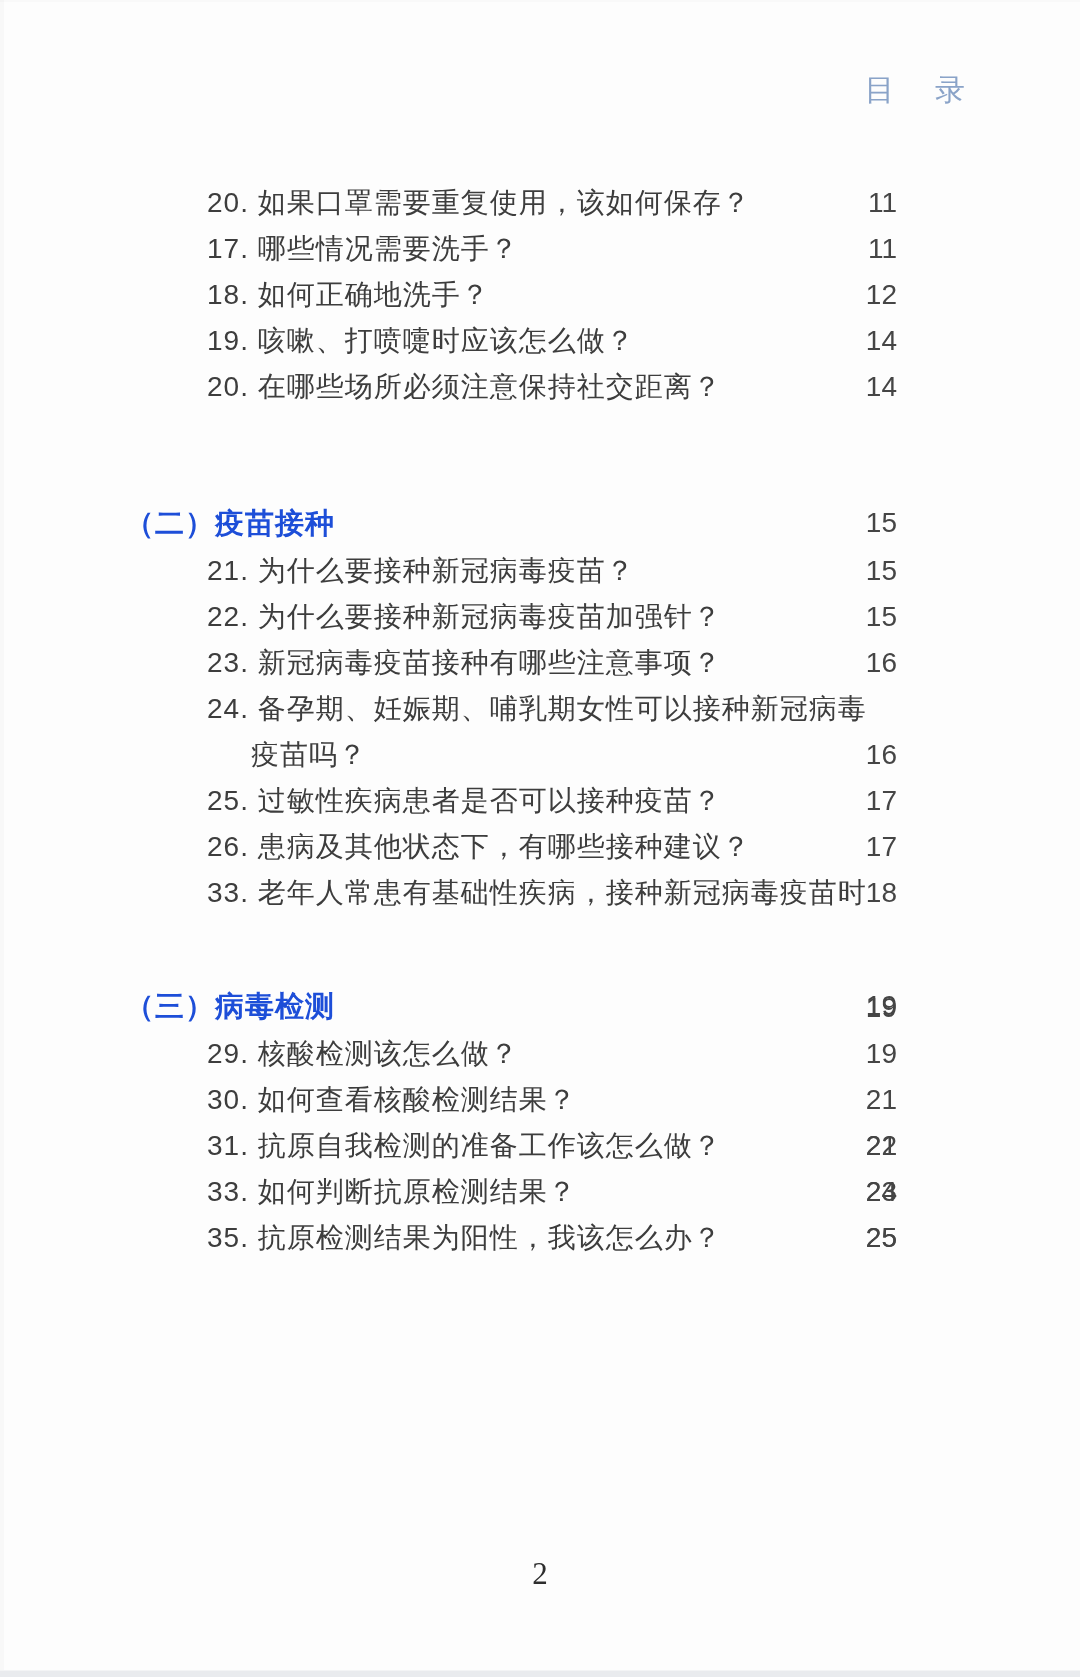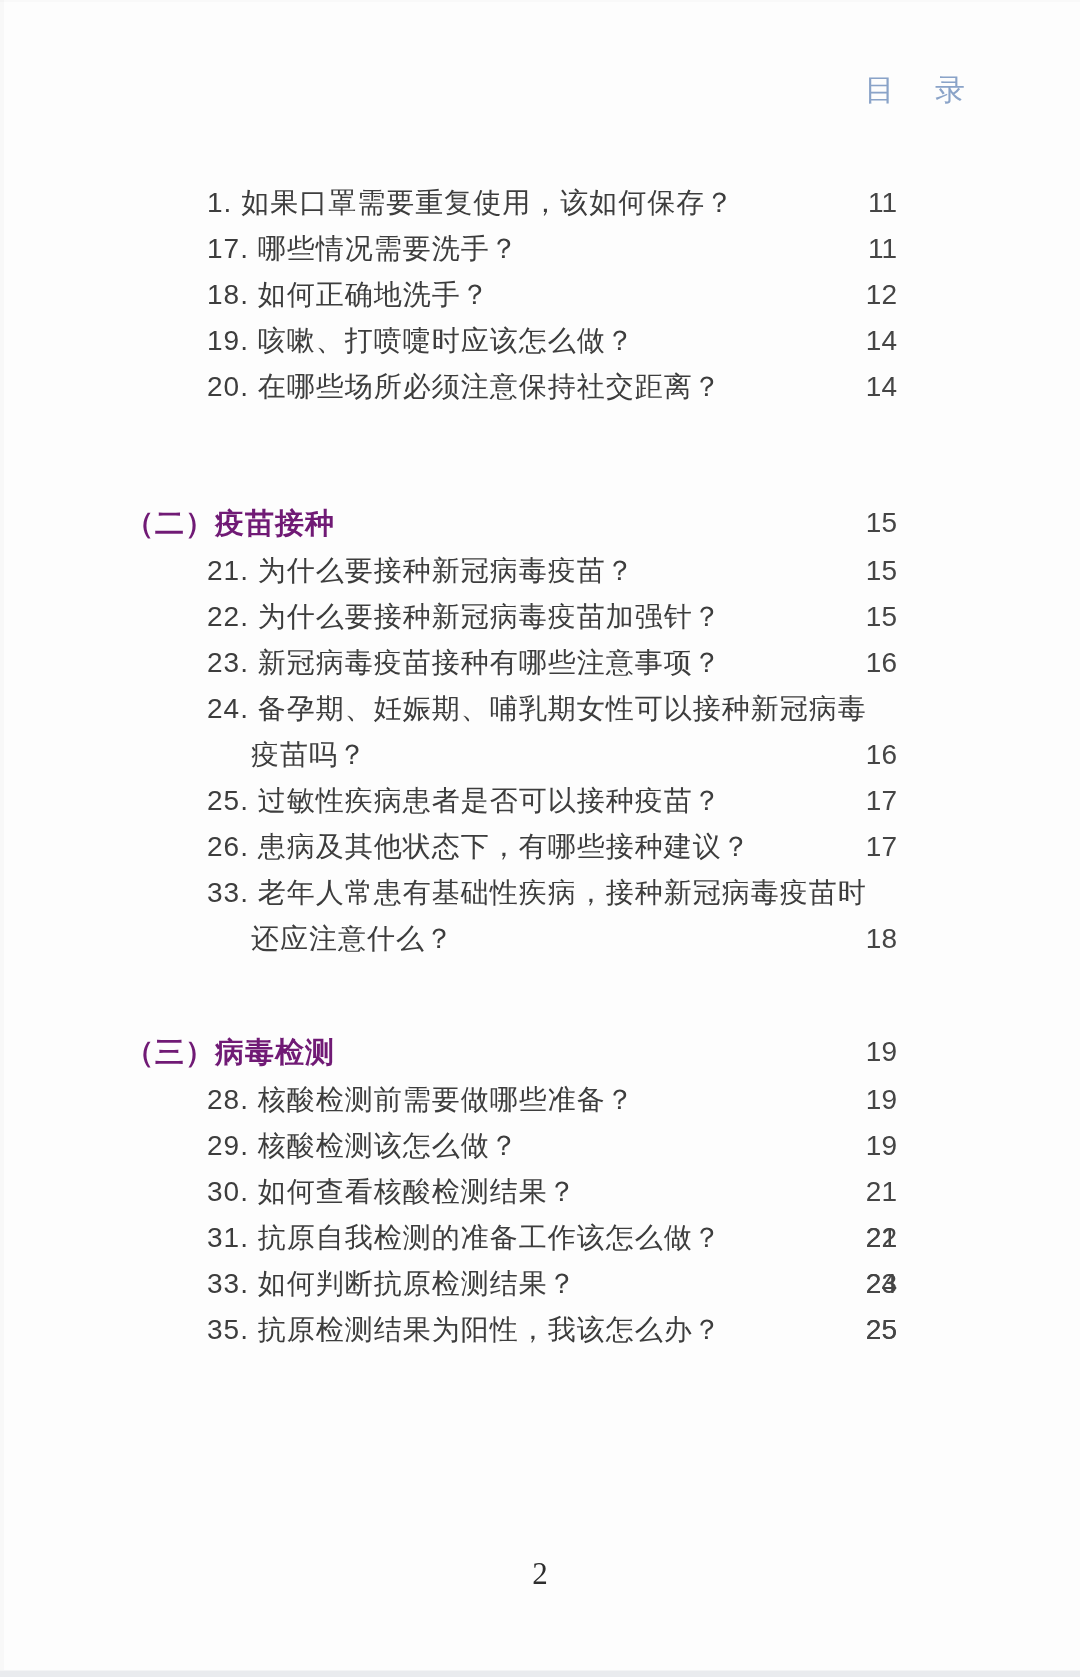--- a/index.html
+++ b/index.html
@@ -46,21 +46,21 @@
     letter-spacing: 1px;
     white-space: nowrap;
     font-weight: 400;
   }
   .line.cont { padding-left: 44px; }
   .item-row { padding-left: 82px; }
   .heading-row .line {
     font-size: 29px;
     line-height: 50px;
     font-weight: 700;
-    color: #701a75;
+    color: #1d4ed8;
     letter-spacing: 1px;
   }
   .pagenum {
     position: absolute;
     right: 0;
     bottom: 0;
     font-size: 28px;
     line-height: 46px;
     color: #454545;
     letter-spacing: 0;
@@ -92,21 +92,21 @@
 </head>
 <body>
 
 <div class="page">
   <span class="toc-title">目 录</span>
 
   <main class="toc" id="toc-root">
       <section class="toc-group">
         <div class="row item-row">
           <div class="lines">
-            <div class="line">1. 如果口罩需要重复使用，该如何保存？</div>
+            <div class="line">20. 如果口罩需要重复使用，该如何保存？</div>
           </div>
           <div class="pagenum">11</div>
         </div>
         <div class="row item-row">
           <div class="lines">
             <div class="line">17. 哪些情况需要洗手？</div>
           </div>
           <div class="pagenum">11</div>
         </div>
         <div class="row item-row">
@@ -168,36 +168,32 @@
         </div>
         <div class="row item-row">
           <div class="lines">
             <div class="line">26. 患病及其他状态下，有哪些接种建议？</div>
           </div>
           <div class="pagenum">17</div>
         </div>
         <div class="row item-row">
           <div class="lines">
             <div class="line">33. 老年人常患有基础性疾病，接种新冠病毒疫苗时</div>
-            <div class="line cont">还应注意什么？</div>
           </div>
           <div class="pagenum">18</div>
         </div>
       </section>
       <section class="toc-group">
         <div class="row heading-row">
           <div class="lines">
             <div class="line">（三）病毒检测</div>
           </div>
           <div class="pagenum">19</div>
         </div>
         <div class="row item-row">
-          <div class="lines">
-            <div class="line">28. 核酸检测前需要做哪些准备？</div>
-          </div>
           <div class="pagenum">19</div>
         </div>
         <div class="row item-row">
           <div class="lines">
             <div class="line">29. 核酸检测该怎么做？</div>
           </div>
           <div class="pagenum">19</div>
         </div>
         <div class="row item-row">
           <div class="lines">

